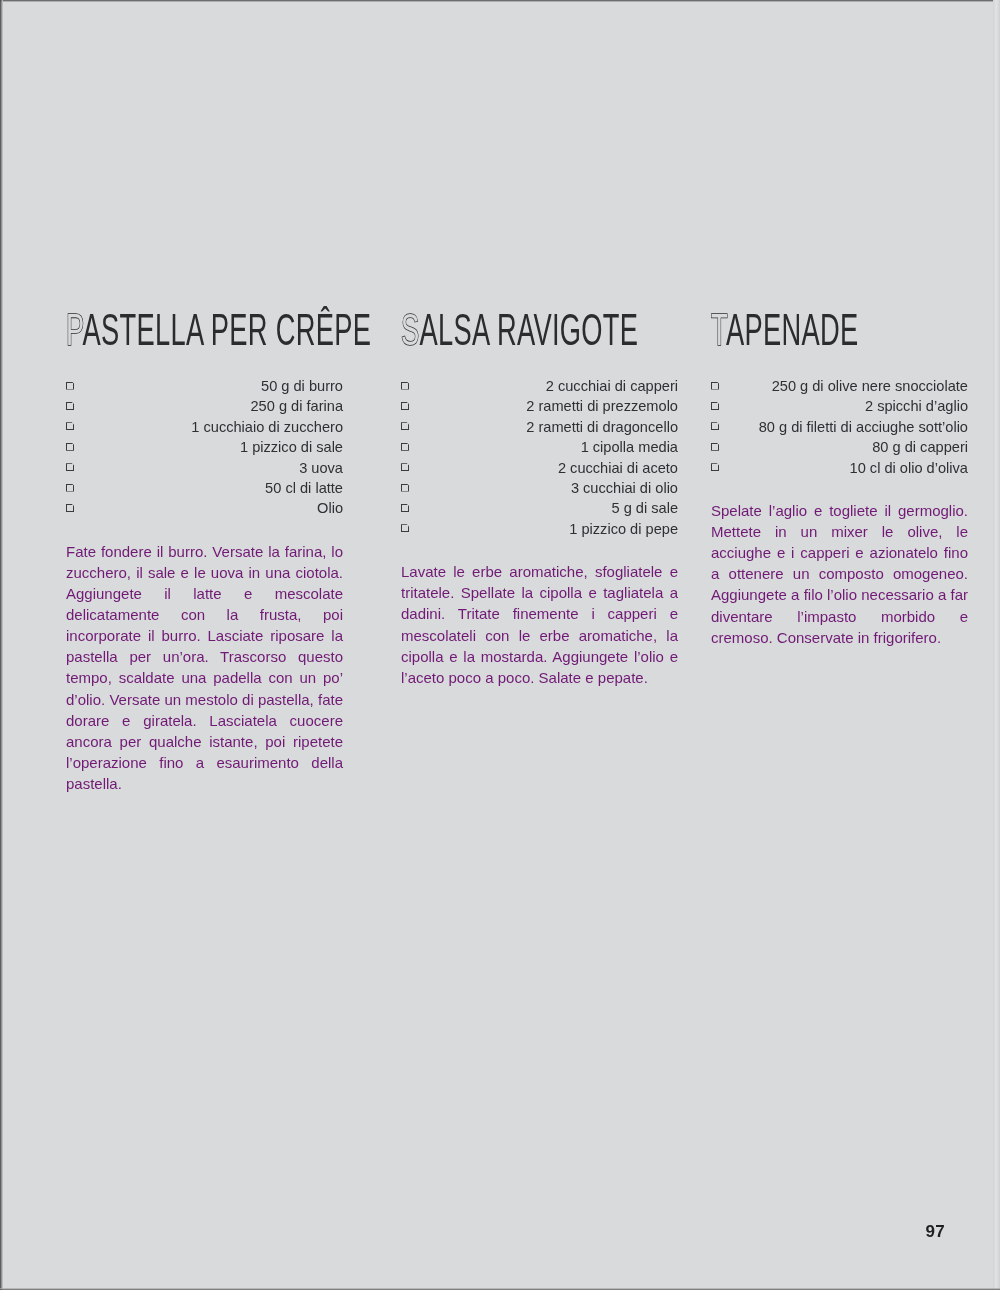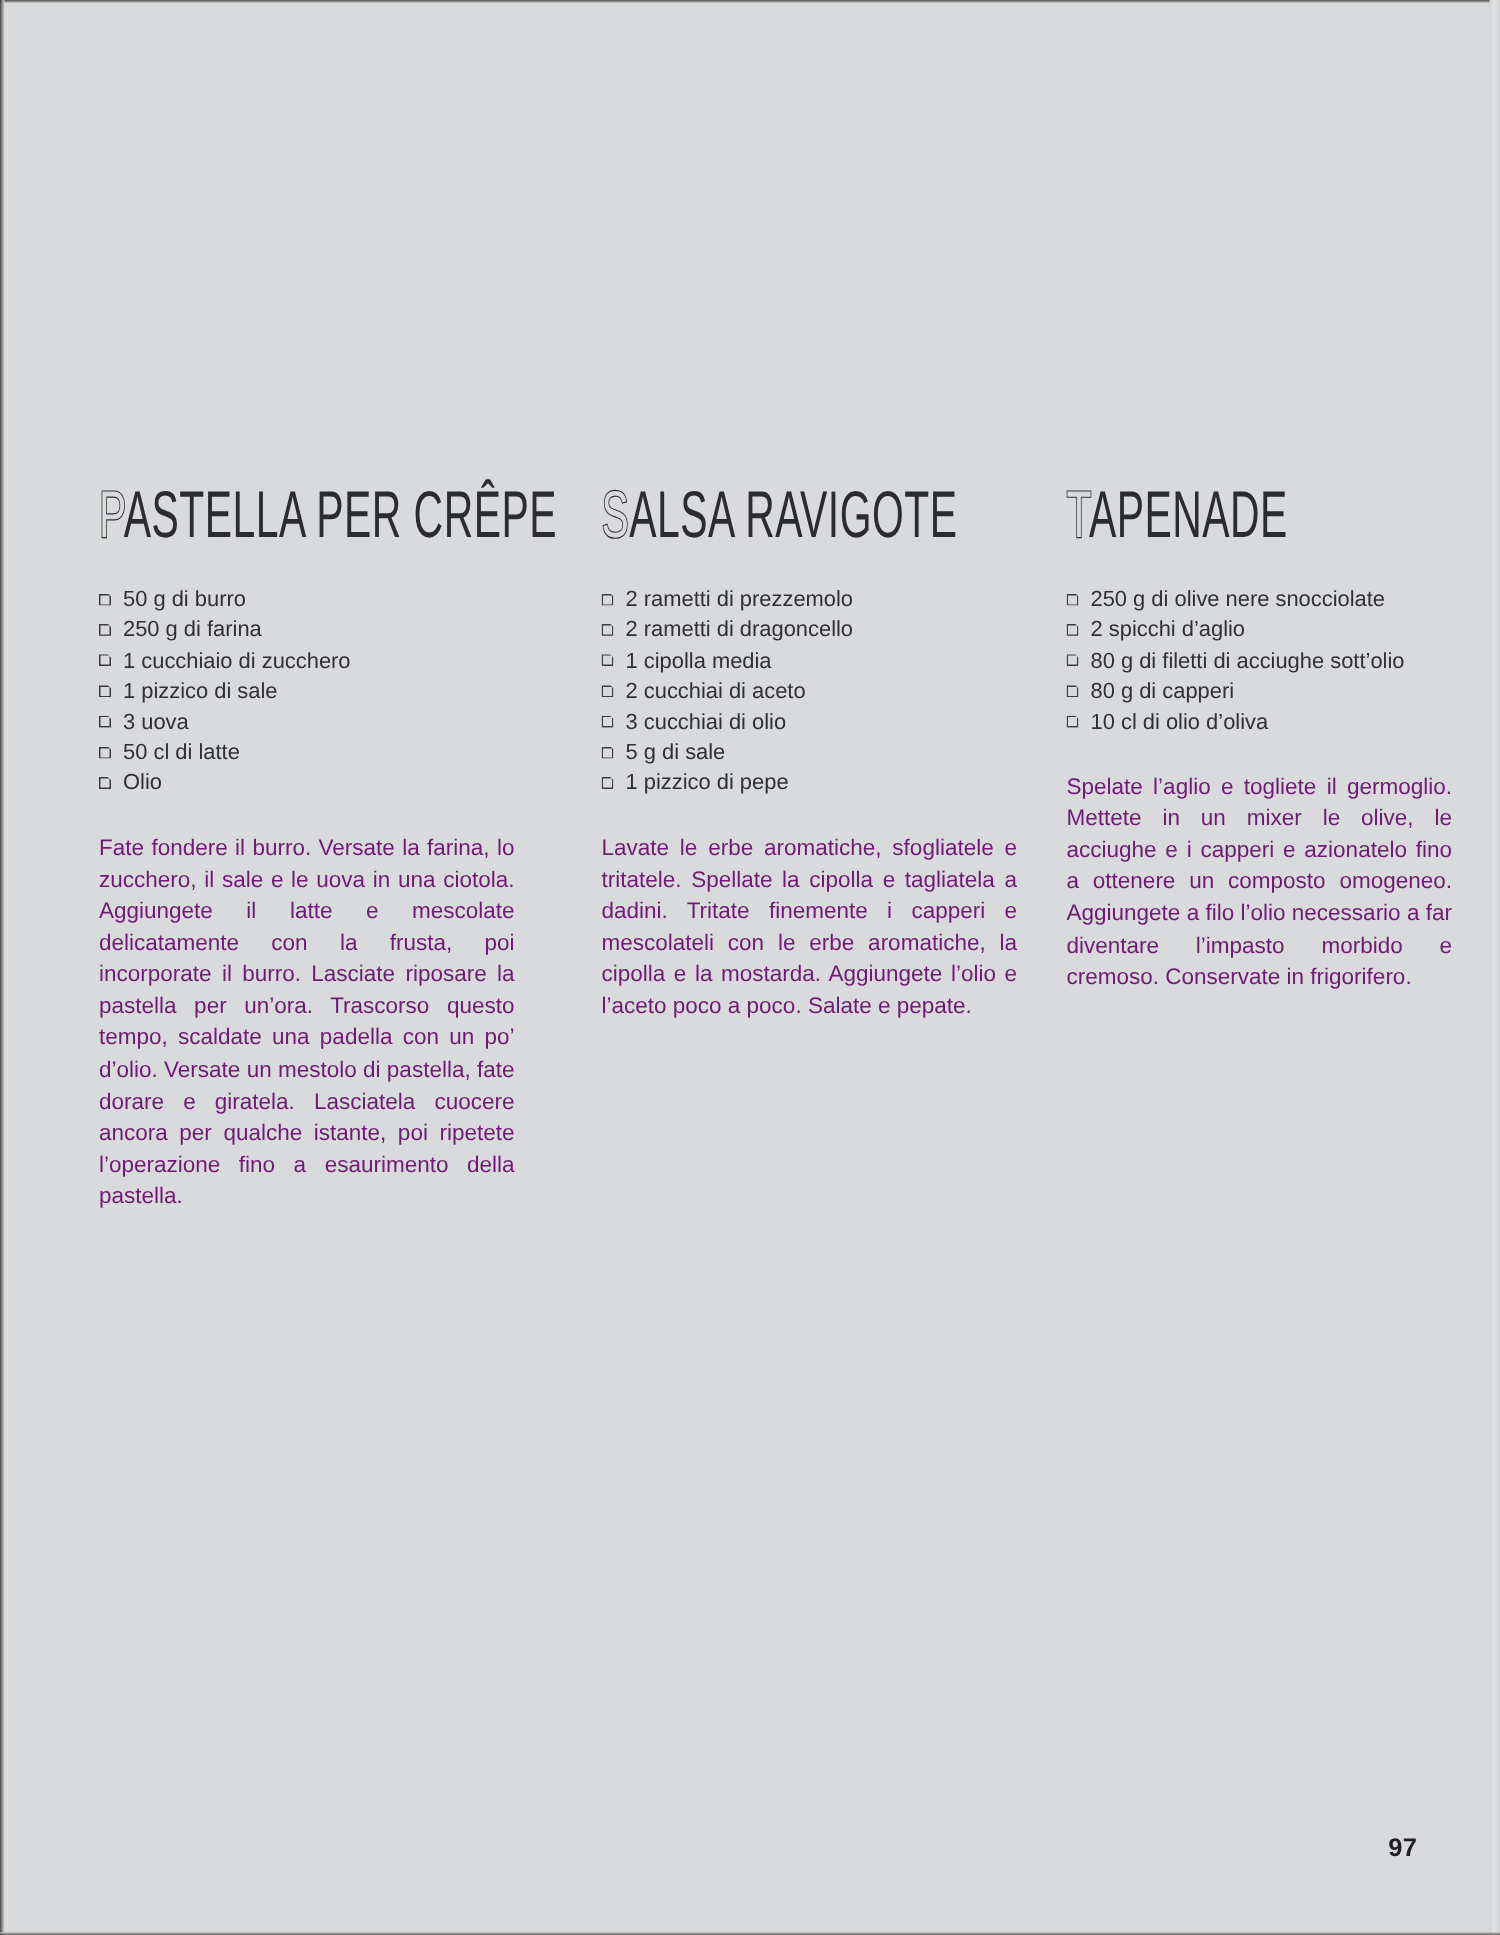--- a/index.html
+++ b/index.html
@@ -40,21 +40,21 @@
     position: absolute;
     left: 0; bottom: 0;
     width: 1000px; height: 2px;
     background: linear-gradient(to top, #3a3a3a 0%, #cfd0d2 100%);
     opacity: .75;
   }
 
   .columns {
     position: absolute;
     left: 66px;
-    top: 322px;
+    top: 308px;
     width: 902px;
     display: flex;
     gap: 0;
   }
   .col {
     box-sizing: border-box;
   }
   .col-1 { width: 299px; padding-right: 22px; }
   .col-2 { width: 298px; padding-right: 21px; margin-left: 36px; }
   .col-3 { width: 305px; padding-right: 0px; margin-left: 12px; }
@@ -78,20 +78,21 @@
     paint-order: stroke fill;
   }
 
   .ingredients {
     list-style: none;
     margin: 0 0 22px 0;
     padding: 0;
     font-size: 14.6px;
     line-height: 20.4px;
     color: #2f3033;
+    text-align: right;
   }
   .ingredients li {
     position: relative;
     padding-left: 16px;
     white-space: nowrap;
   }
   .bullet-box {
     position: absolute;
     left: 0;
     top: 5.5px;
@@ -148,20 +149,21 @@
       <li><span class="bullet-box"></span><span>Olio</span></li>
     </ul>
     <div class="method">
       <p>Fate fondere il burro. Versate la farina, lo zucchero, il sale e le uova in una ciotola. Aggiungete il latte e mescolate delicatamente con la frusta, poi incorporate il burro. Lasciate riposare la pastella per un’ora. Trascorso questo tempo, scaldate una padella con un po’ d’olio. Versate un mestolo di pastella, fate dorare e giratela. Lasciatela cuocere ancora per qualche istante, poi ripetete l’operazione fino a esaurimento della pastella.</p>
     </div>
   </div>
 
   <div class="col col-2">
     <h2 class="recipe-title"><span class="initial">S</span><span>ALSA RAVIGOTE</span></h2>
     <ul class="ingredients">
+      <li><span class="bullet-box"></span><span>2 cucchiai di capperi</span></li>
       <li><span class="bullet-box"></span><span>2 rametti di prezzemolo</span></li>
       <li><span class="bullet-box"></span><span>2 rametti di dragoncello</span></li>
       <li><span class="bullet-box"></span><span>1 cipolla media</span></li>
       <li><span class="bullet-box"></span><span>2 cucchiai di aceto</span></li>
       <li><span class="bullet-box"></span><span>3 cucchiai di olio</span></li>
       <li><span class="bullet-box"></span><span>5 g di sale</span></li>
       <li><span class="bullet-box"></span><span>1 pizzico di pepe</span></li>
     </ul>
     <div class="method">
       <p>Lavate le erbe aromatiche, sfogliatele e tritatele. Spellate la cipolla e tagliatela a dadini. Tritate finemente i capperi e mescolateli con le erbe aromatiche, la cipolla e la mostarda. Aggiungete l’olio e l’aceto poco a poco. Salate e pepate.</p>

